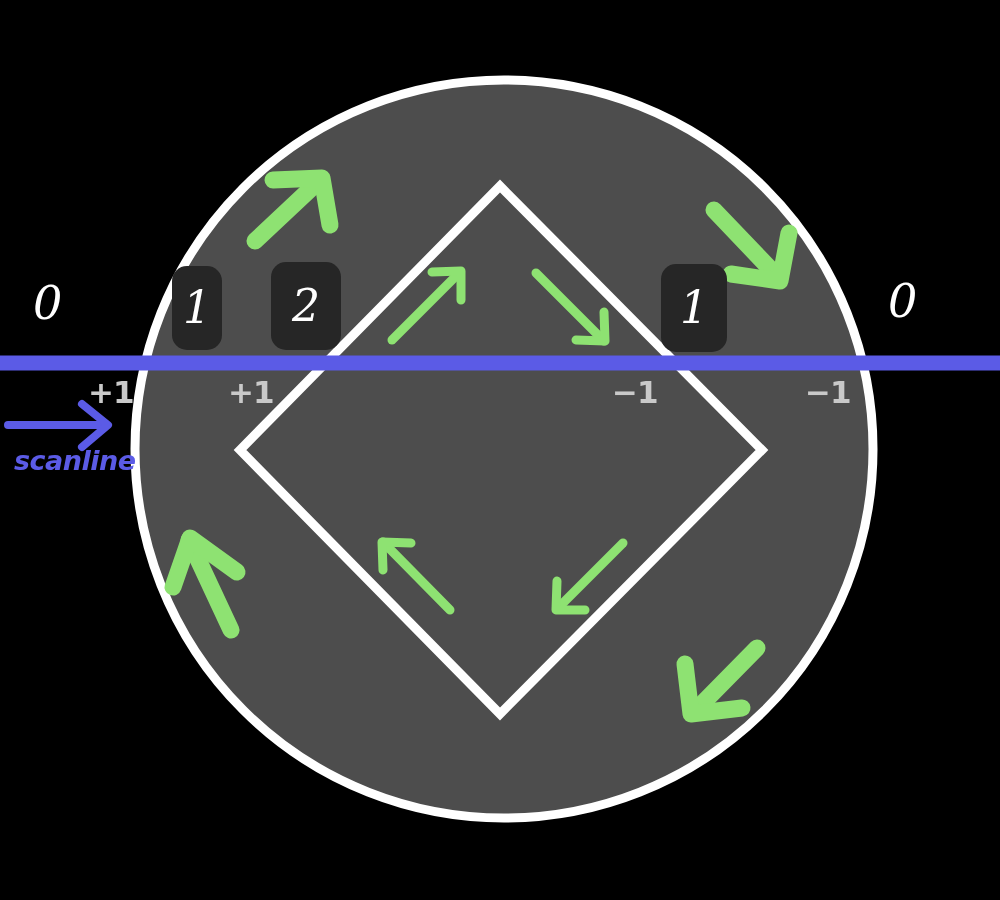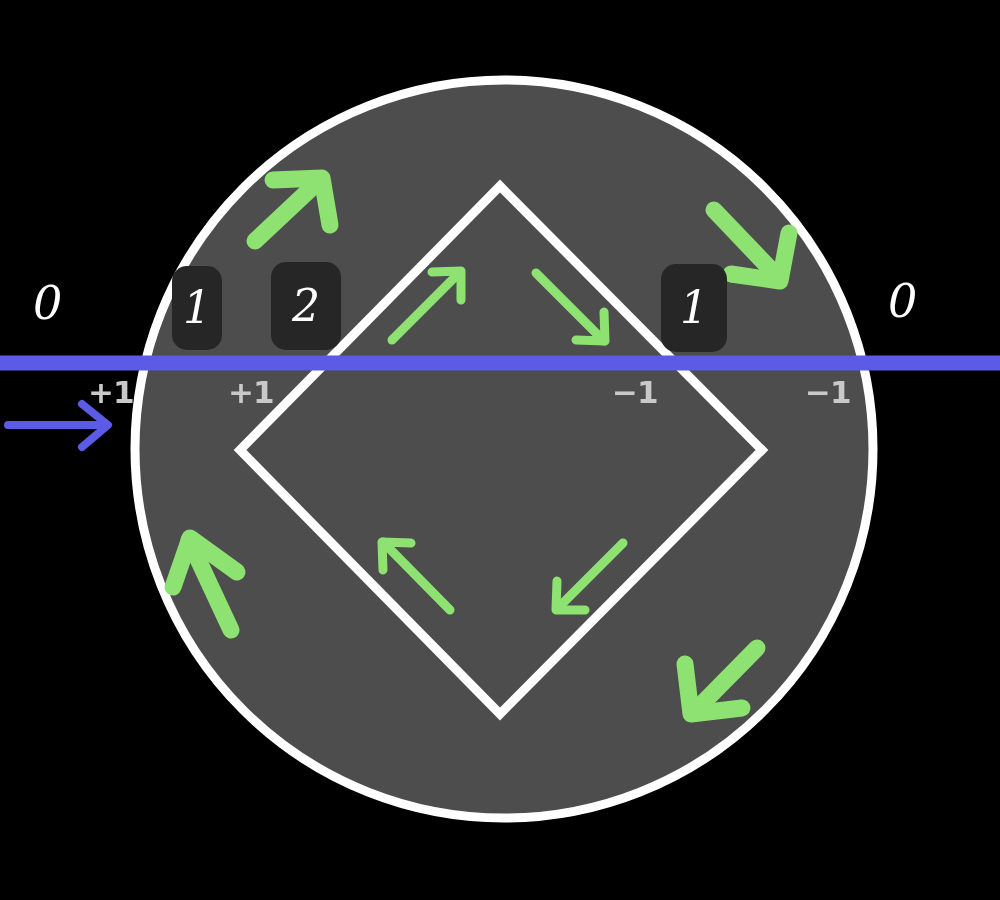--- a/index.html
+++ b/index.html
@@ -140,14 +140,15 @@
   <div class="badge" style="left:661px; top:264px; width:66px; height:88px;">1</div>
 
   <div class="txt delta-label" style="left:88px; top:374px;">+1</div>
 
   <div class="txt delta-label" style="left:228px; top:374px;">+1</div>
 
   <div class="txt delta-label" style="left:612px; top:374px;">−1</div>
 
   <div class="txt delta-label" style="left:805px; top:374px;">−1</div>
 
+  <div class="txt scanline-label" style="left:14px; top:445px;">scanline</div>
 
 </div>
 
 </body></html>

